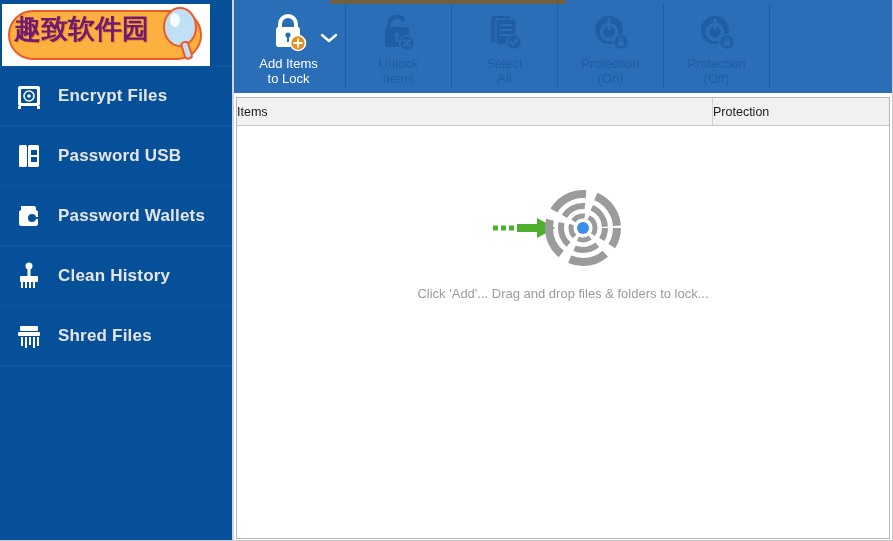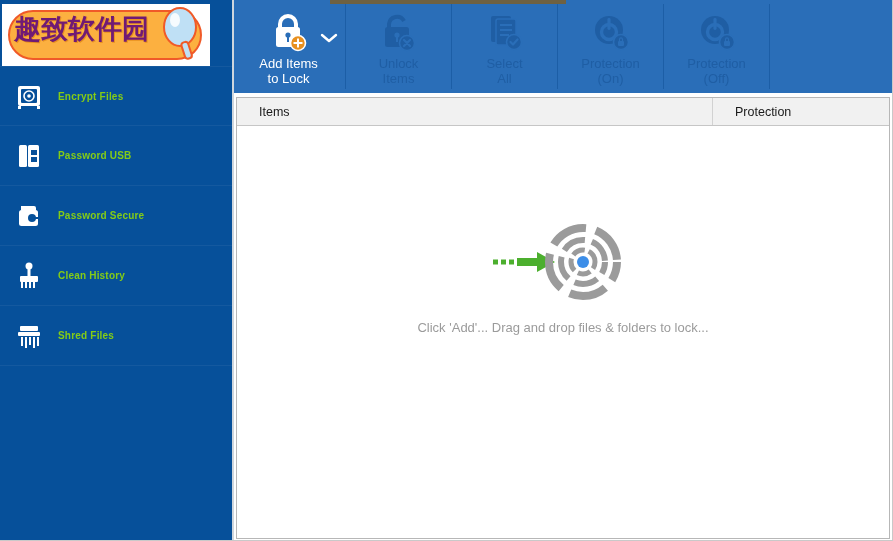--- a/index.html
+++ b/index.html
@@ -121,22 +121,22 @@
   .nav-icon {
     width: 30px;
     height: 30px;
     flex: 0 0 30px;
     display: flex;
     align-items: center;
     justify-content: center;
     margin-right: 14px;
   }
   .nav-label {
-    color: #84cc16;
-    font-size: 10px;
+    color: #e5e5e5;
+    font-size: 17px;
     font-weight: bold;
     letter-spacing: 0.2px;
     white-space: nowrap;
   }
 
   
   .toolbar {
     position: absolute;
     left: 232px;
     top: 0;
@@ -196,21 +196,21 @@
   .list-header {
     position: relative;
     height: 27px;
     background: #f1f1f1;
     border-bottom: 1px solid #c6c6c6;
     display: flex;
   }
   .col {
     display: flex;
     align-items: center;
-    padding-left: 22px;
+    padding-left: 0;
     box-sizing: border-box;
     font-size: 12.5px;
     color: #1a1a1a;
     height: 100%;
   }
   .col-items { width: 476px; border-right: 1px solid #d2d2d2; }
   .col-protection { flex: 1 1 auto; }
 
   .list-body {
     position: relative;
@@ -220,21 +220,21 @@
   .dropzone {
     position: absolute;
     left: 0;
     right: 0;
     top: 0;
     bottom: 0;
     display: flex;
     flex-direction: column;
     align-items: center;
     justify-content: flex-start;
-    padding-top: 96px;
+    padding-top: 62px;
     box-sizing: border-box;
   }
   .dz-graphic {
     position: relative;
     width: 160px;
     height: 80px;
   }
   .dz-text {
     margin-top: 18px;
     font-size: 13px;
@@ -292,21 +292,21 @@
 
       <div class="nav-item">
         <span class="nav-icon">
           <svg width="26" height="24" viewBox="0 0 26 24">
             <path d="M5 2 h13 a2 2 0 0 1 2 2 v2 h-15 z" fill="#ffffff"></path>
             <rect x="3" y="6" width="19" height="16" rx="2.5" fill="#ffffff"></rect>
             <circle cx="16" cy="14" r="4" fill="#06509a"></circle>
             <rect x="16" y="13" width="6" height="2" fill="#06509a"></rect>
           </svg>
         </span>
-        <span class="nav-label">Password Secure</span>
+        <span class="nav-label">Password Wallets</span>
       </div>
 
       <div class="nav-item">
         <span class="nav-icon">
           <svg width="24" height="28" viewBox="0 0 24 28">
             <ellipse cx="12" cy="4" rx="3.5" ry="3.5" fill="#ffffff"></ellipse>
             <rect x="10.5" y="5" width="3" height="9" fill="#ffffff"></rect>
             <rect x="3" y="14" width="18" height="6" rx="1" fill="#ffffff"></rect>
             <rect x="4" y="20" width="2" height="6" fill="#ffffff"></rect>
             <rect x="8" y="20" width="2" height="6" fill="#ffffff"></rect>

